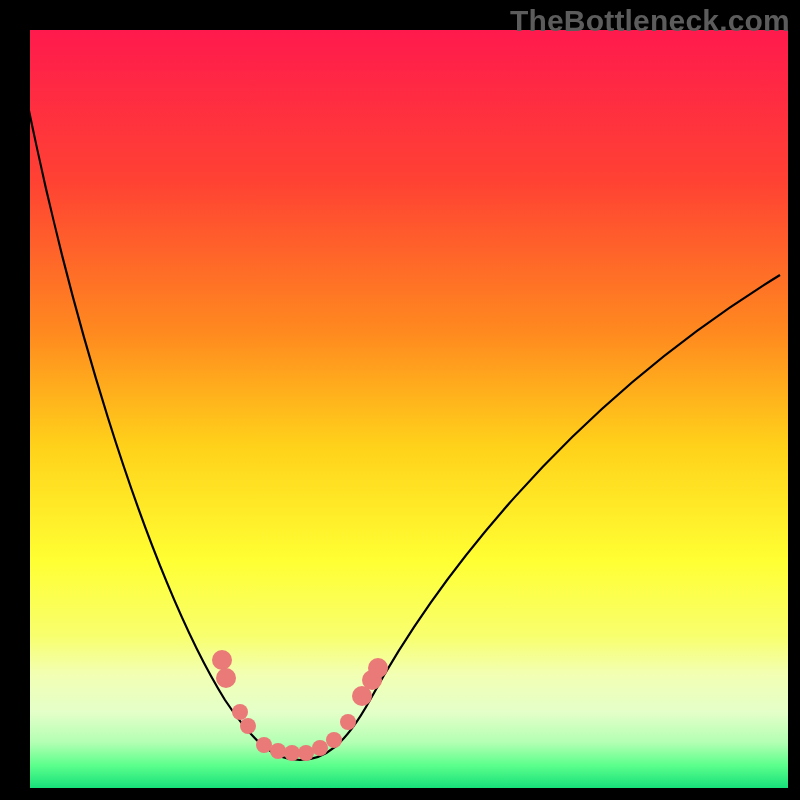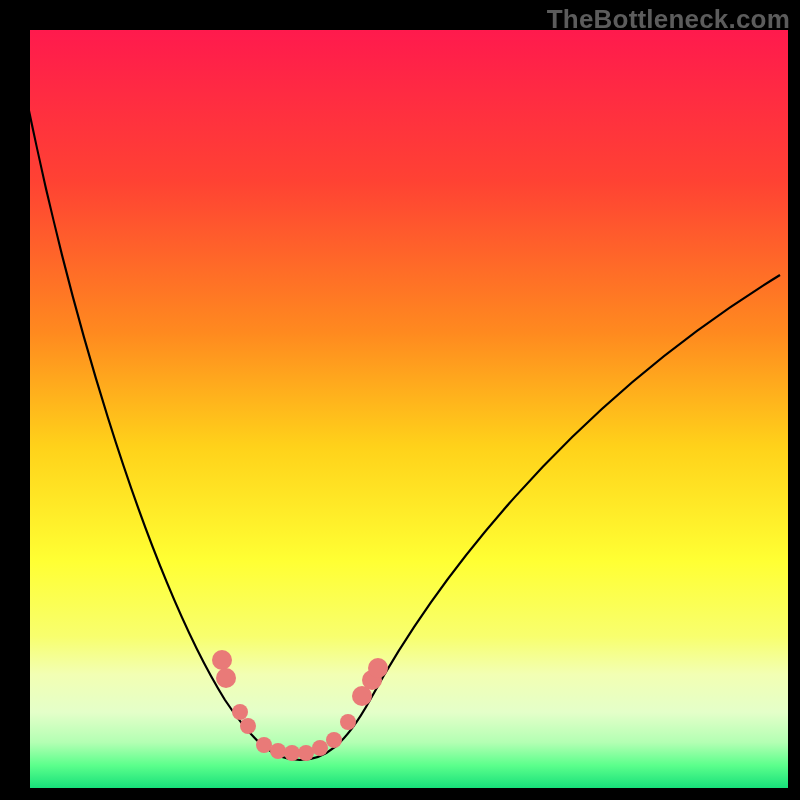--- a/index.html
+++ b/index.html
@@ -15,21 +15,21 @@
     position: relative;
     width: 800px;
     height: 800px;
     background: #000;
   }
   .watermark {
     position: absolute;
     top: 4px;
     right: 10px;
     color: #5c5c5c;
-    font-size: 26px;
+    font-size: 30px;
     font-weight: 600;
     letter-spacing: 0.2px;
     z-index: 5;
   }
   svg {
     display: block;
   }
 </style>
 </head>
 <body>

